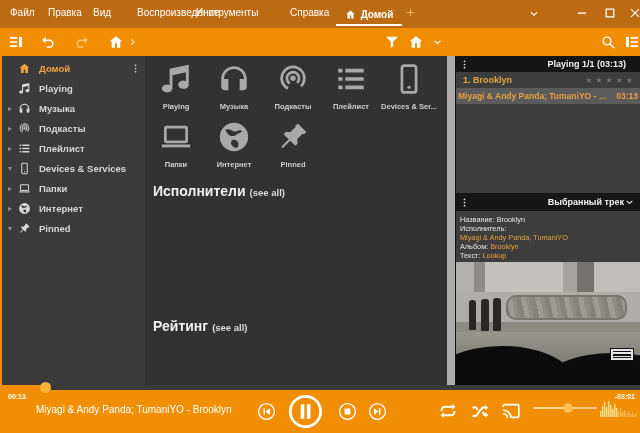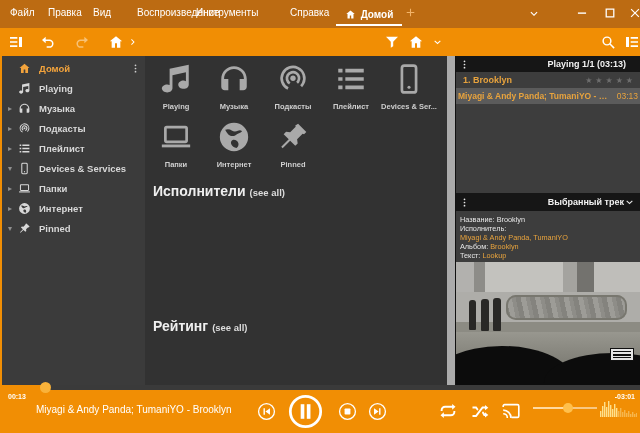--- a/index.html
+++ b/index.html
@@ -38,21 +38,21 @@
   .rpanel{position:absolute;left:456px;top:0;width:184px;height:329px;background:#3d3d3d}
   .phead{position:absolute;left:0;width:184px;background:#161616;color:#f2f2f2;display:flex;align-items:center}
   .phead .ptitle{flex:1;text-align:right;font-size:9px;font-weight:700}
   .pdots{width:11px;height:11px;margin-left:3px;color:#e8e8e8}
   .pchev{width:11px;height:11px;margin-right:5px;color:#e8e8e8}
   .qrow1{position:absolute;left:0;top:16px;width:184px;height:16px;display:flex;align-items:center}
   .qrow1 .t{color:#e8a33d;font-size:9px;font-weight:700;margin-left:7px;flex:1}
   .stars{color:#6e6e6e;font-size:8px;letter-spacing:3px;margin-right:4px}
   .qrow2{position:absolute;left:0;top:32px;width:184px;height:16px;background:#5b5b5b;display:flex;align-items:center}
   .qrow2 .t{color:#e8a33d;font-size:8.5px;font-weight:700;margin-left:2px;width:152px;overflow:hidden;white-space:nowrap;text-overflow:ellipsis}
-  .qrow2 .time{color:#e8a33d;font-size:8.5px;font-weight:400;margin-left:auto;margin-right:2px}
+  .qrow2 .time{color:#e8a33d;font-size:8.5px;font-weight:700;margin-left:auto;margin-right:2px}
   .info{position:absolute;left:0;top:155px;width:184px;height:51px;color:#e6e6e6;font-size:7.3px;line-height:9px}
   .info .col-l{position:absolute;left:4px;top:4px}
   .info .col-r{position:absolute;left:112px;top:4px}
   .ov{color:#e8a33d}
   
   .art{position:absolute;left:0;top:206px;width:184px;height:123px;background:#c7c6c2;overflow:hidden}
   .art .bridge{position:absolute;left:0;top:0;width:100%;height:26%;background:linear-gradient(90deg,#b2b1ae 0 10%,#8d8c88 10% 16%,#c3c2be 16% 58%,#a4a39f 58% 66%,#73726e 66% 75%,#bfbeba 75%)}
   .art .wall{position:absolute;left:0;top:24%;width:100%;height:26%;background:#aeada9}
   .art .graffiti{position:absolute;left:27%;top:27%;width:66%;height:20%;border-radius:10px;background:repeating-linear-gradient(78deg,#84837e 0 5px,#9d9c97 5px 10px,#8e8d88 10px 14px);box-shadow:0 0 0 2px #78776f inset}
   .art .grass{position:absolute;left:0;top:49%;width:100%;height:9%;background:#8c8b83}

